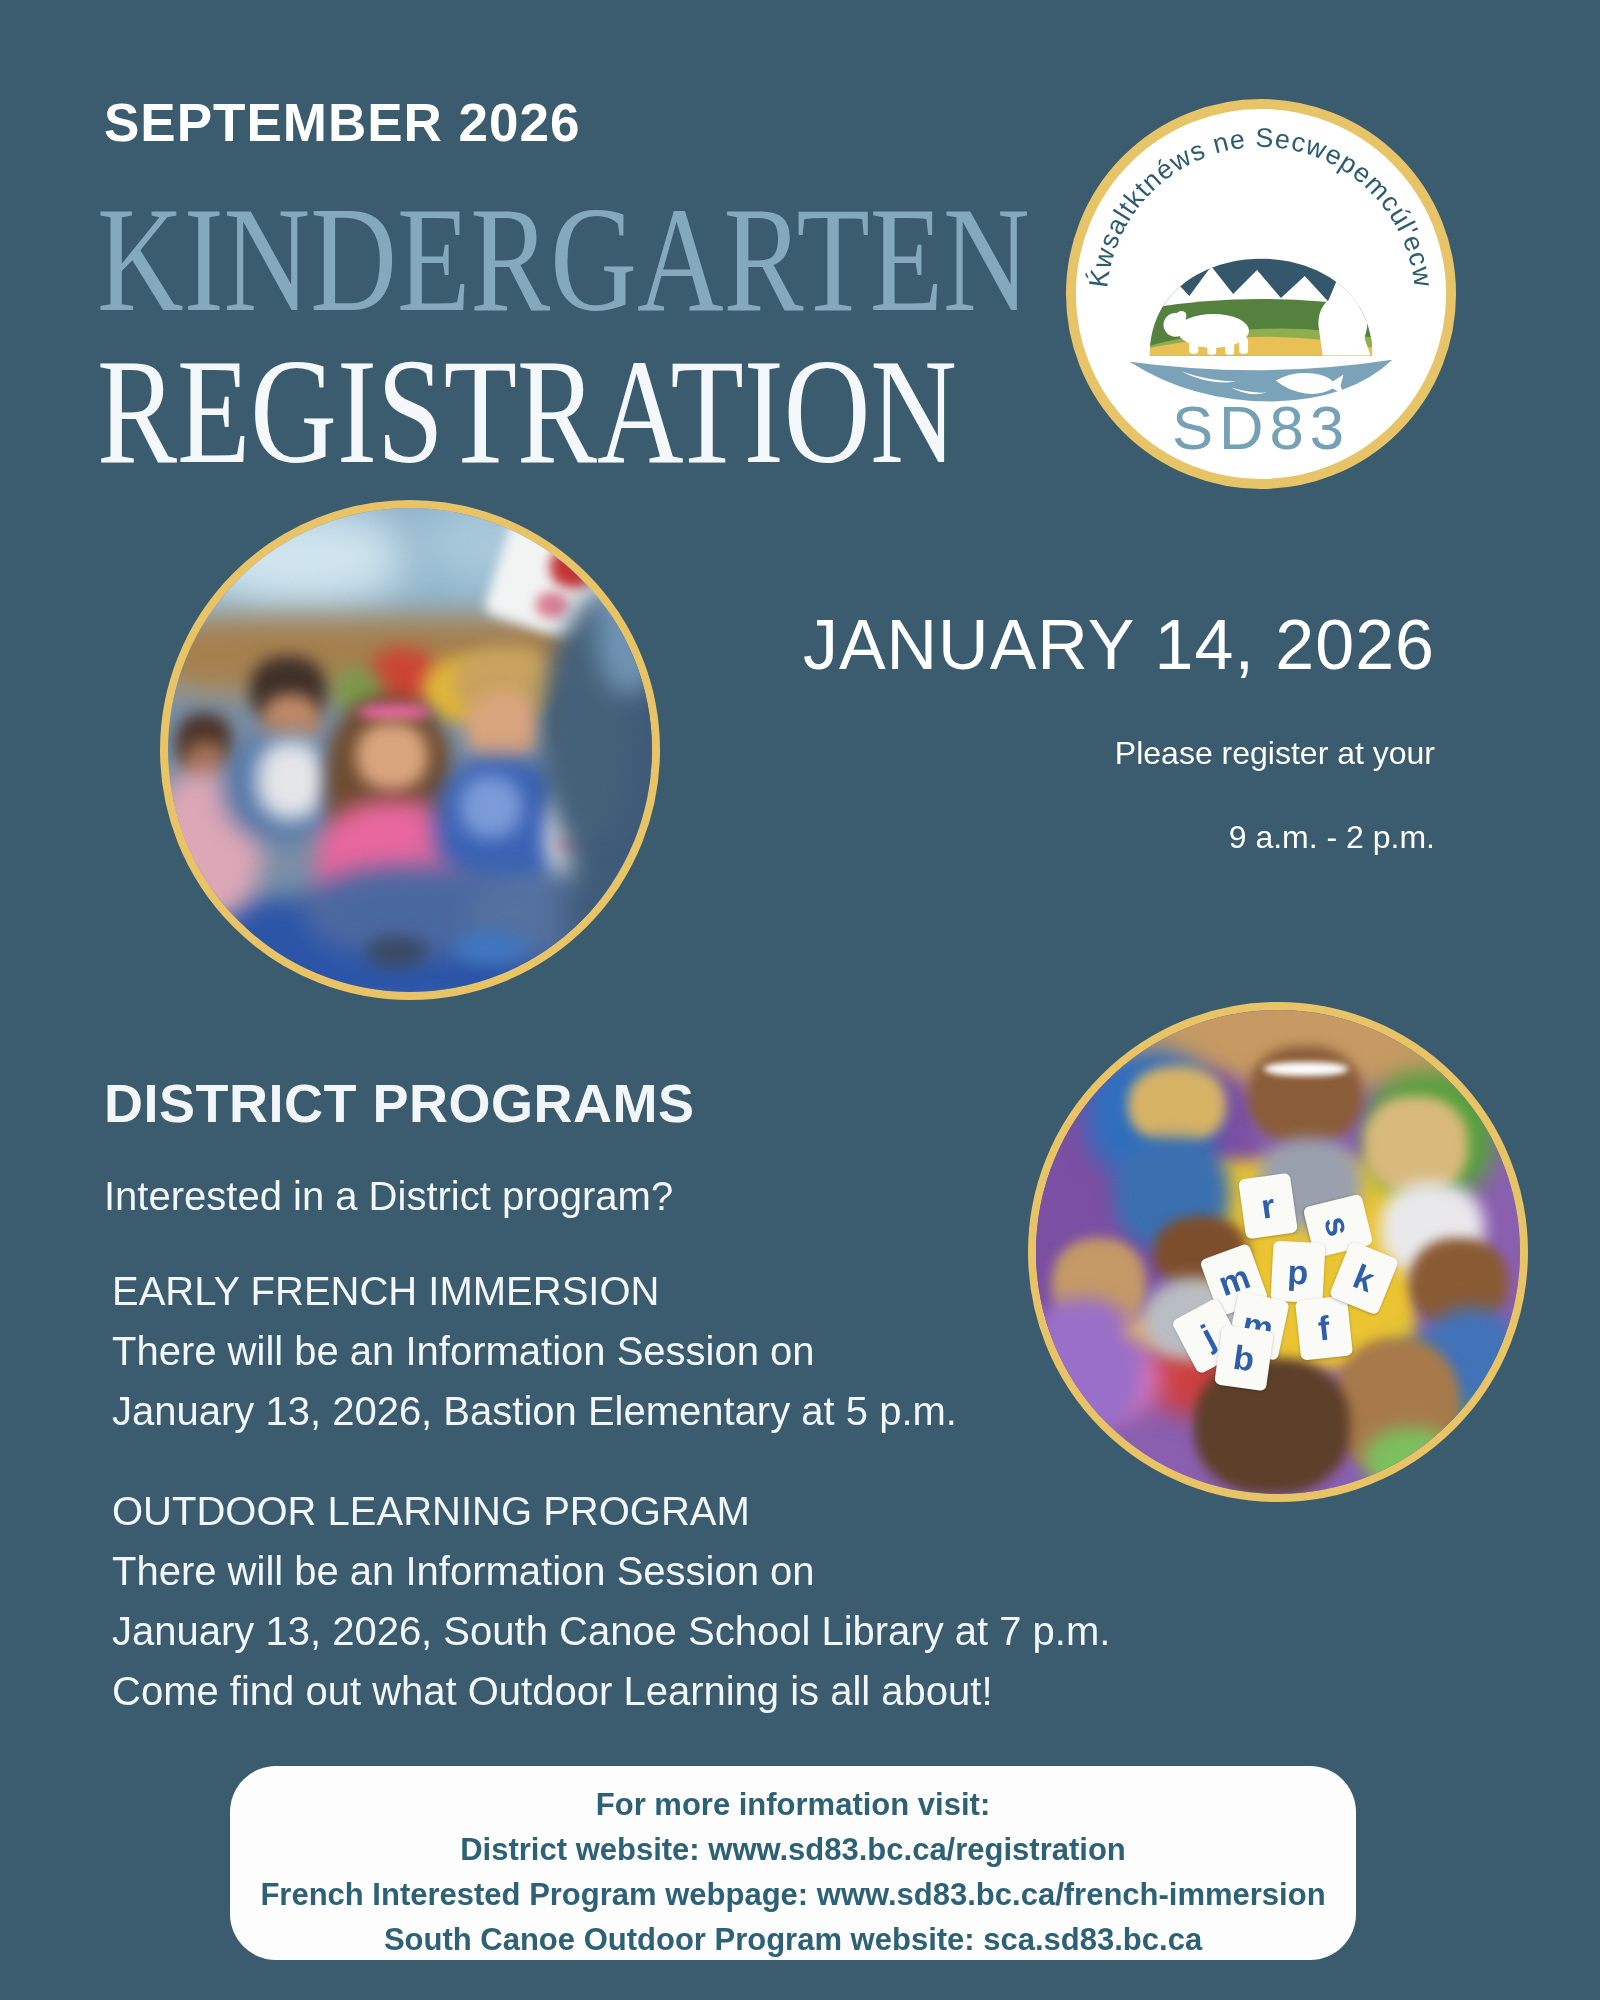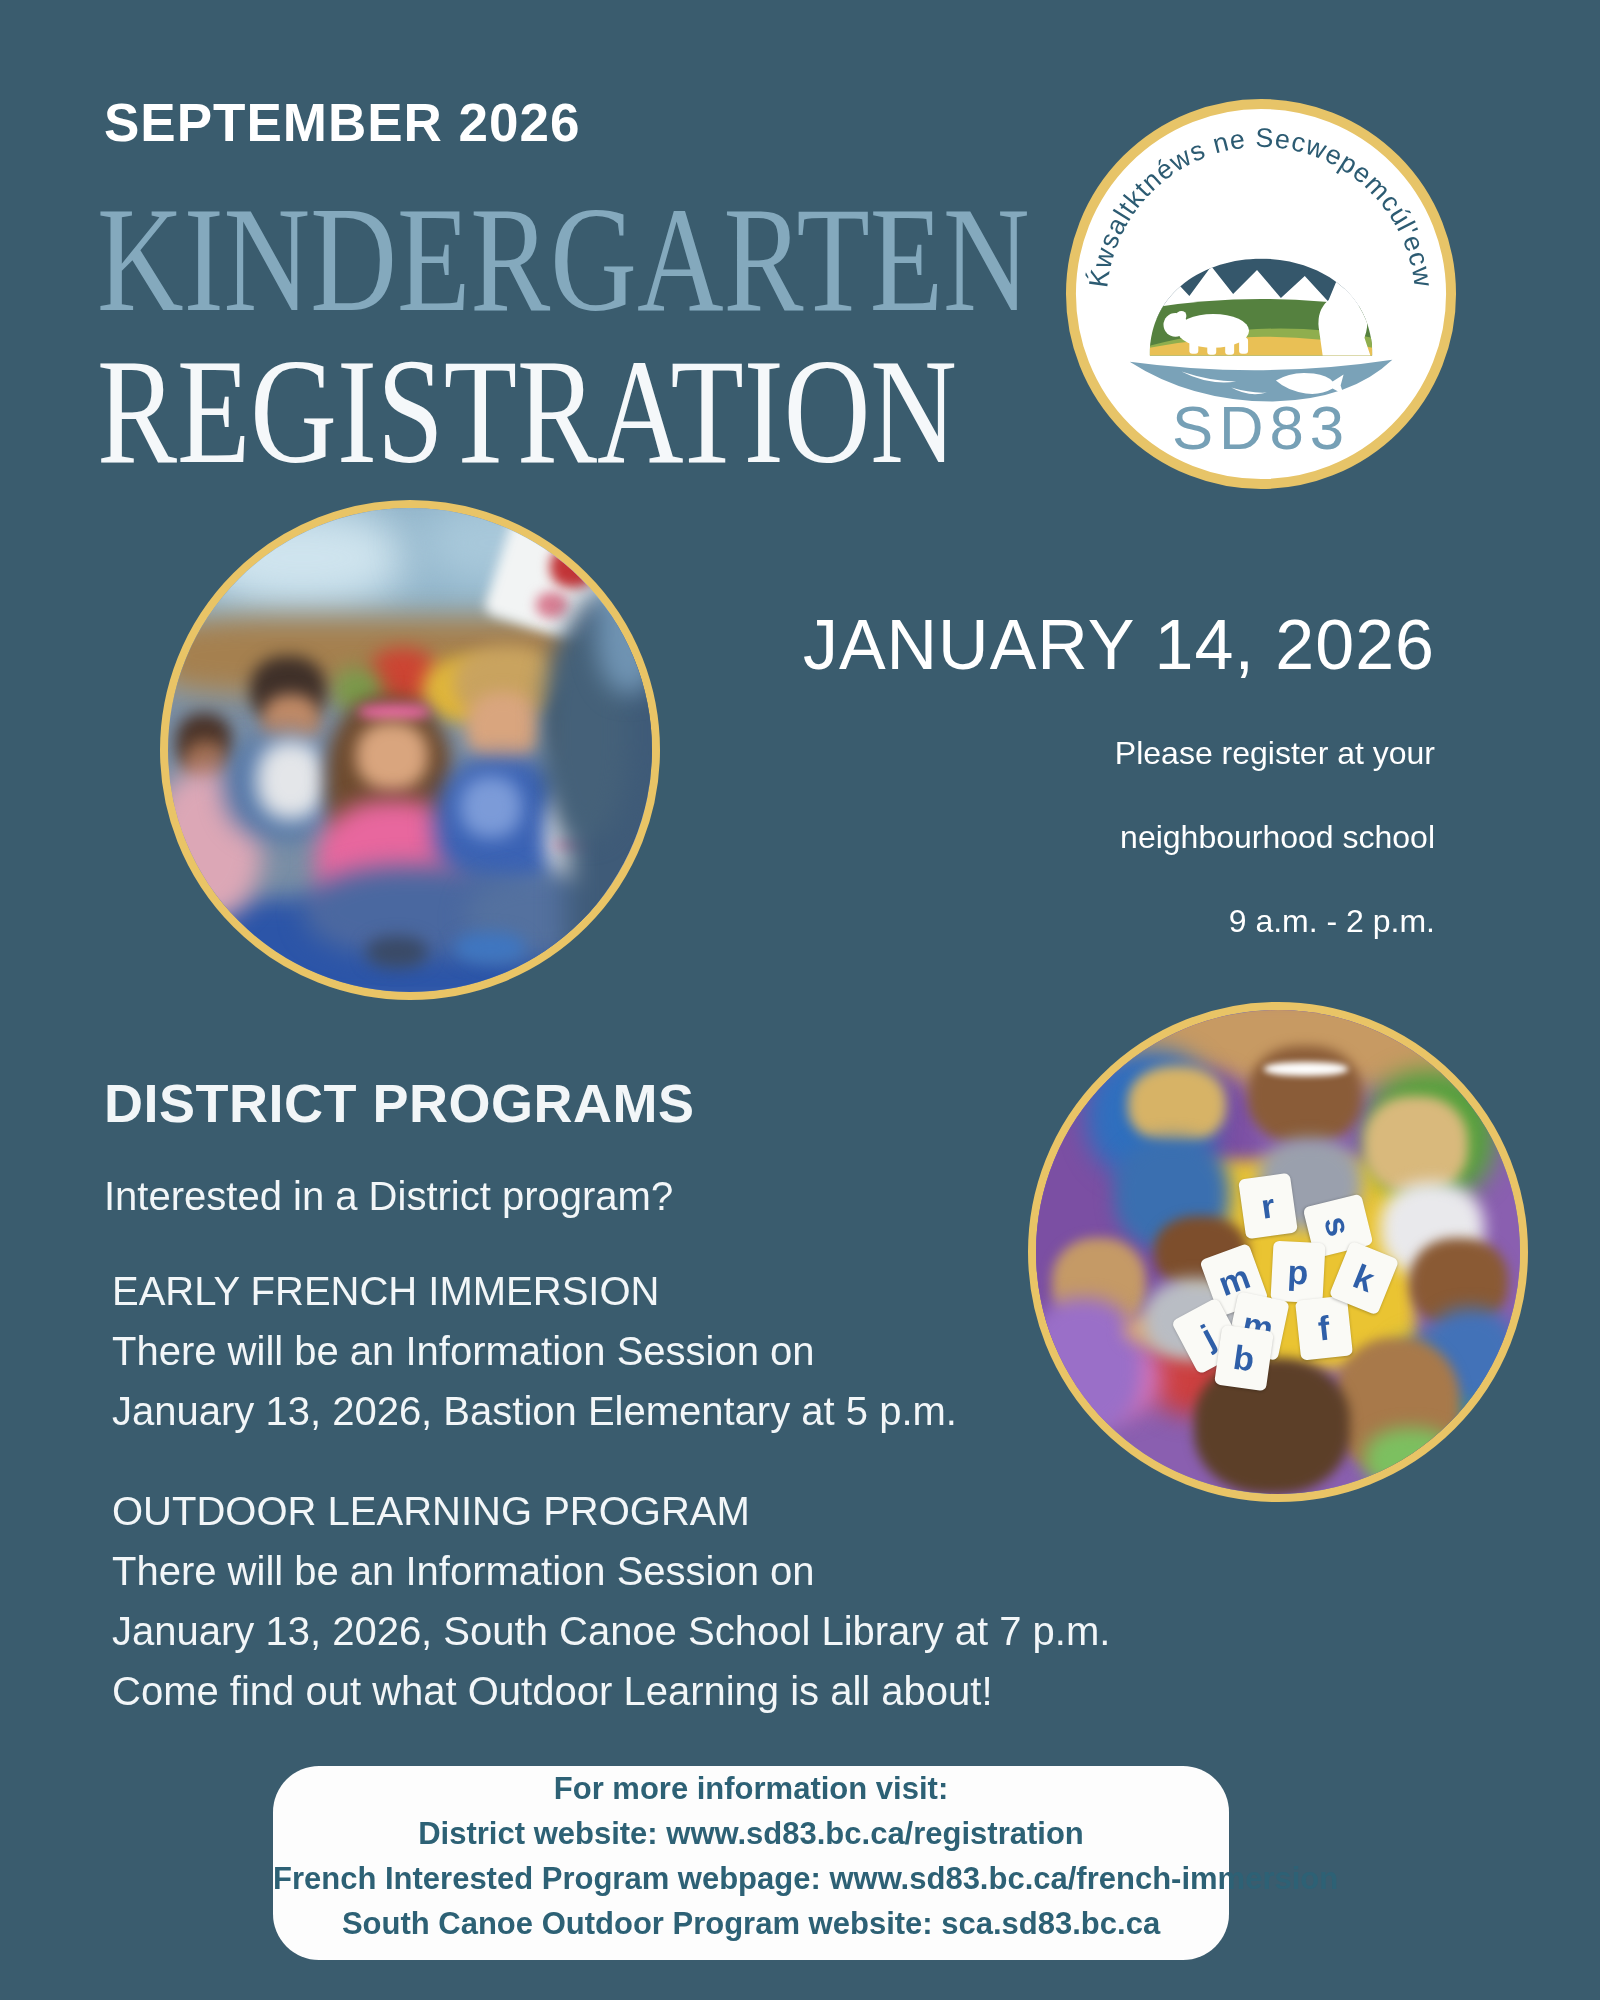--- a/index.html
+++ b/index.html
@@ -23,22 +23,22 @@
   .event{position:absolute;right:165px;top:605px;text-align:right;color:#ffffff;}
   .event .date{font-size:70px;font-weight:400;letter-spacing:1px;margin:0 0 26px 0;white-space:nowrap;}
   .event .line{font-size:32px;line-height:84px;font-weight:400;white-space:nowrap;}
   
   .programs{position:absolute;left:104px;top:1076px;width:1010px;color:#f2f6f8;}
   .programs h2{margin:0 0 36px 0;font-size:54px;font-weight:700;letter-spacing:0.5px;line-height:1;}
   .programs .intro{margin:0 0 35px 0;font-size:40px;line-height:60px;}
   .prog-group{margin:0 0 40px 8px;}
   .prog-line{font-size:40px;line-height:60px;white-space:nowrap;}
   
-  .footer-box{position:absolute;left:230px;top:1766px;width:956px;height:194px;background:#fdfdfd;
-              border-radius:46px;text-align:center;padding-top:0;box-sizing:border-box;margin-left:43px;}
+  .footer-box{position:absolute;left:230px;top:1766px;width:1126px;height:194px;background:#fdfdfd;
+              border-radius:46px;text-align:center;padding-top:16px;box-sizing:border-box;}
   .footer-line{font-size:31px;font-weight:700;line-height:45px;color:#2d6175;white-space:nowrap;}
   
   .card{position:absolute;width:52px;height:60px;background:#fafaf6;border-radius:6px;
         display:flex;align-items:center;justify-content:center;box-shadow:0 1px 3px rgba(0,0,0,.25);}
   .card span{font-size:34px;font-weight:700;color:#2f5fa8;font-family:"Liberation Sans",sans-serif;}
 </style>
 </head>
 <body>
 
 <div class="poster">
@@ -129,21 +129,20 @@
       <div class="b" style="left:368px;top:84px;width:32px;height:26px;background:#d97f93;filter:blur(6px);"></div>
       <div class="b" style="left:398px;top:88px;width:130px;height:420px;background:#3f5b78;filter:blur(14px);border-radius:20%;"></div>
       <div class="b" style="left:376px;top:120px;width:84px;height:210px;background:#456179;filter:blur(12px);"></div>
       <div class="b" style="left:428px;top:56px;width:66px;height:130px;background:#6f93b2;filter:blur(12px);"></div>
     </div>
   </div>
 
   <div class="event">
     <div class="date">JANUARY 14, 2026</div>
     <div class="line">Please register at your</div>
-    <div class="line">neighbourhood school</div>
     <div class="line">9 a.m. - 2 p.m.</div>
   </div>
 
   <div class="programs">
     <h2>DISTRICT PROGRAMS</h2>
     <p class="intro">Interested in a District program?</p>
     <div class="prog-group">
       <div class="prog-line">EARLY FRENCH IMMERSION</div>
       <div class="prog-line">There will be an Information Session on</div>
       <div class="prog-line">January 13, 2026, Bastion Elementary at 5 p.m.</div>

